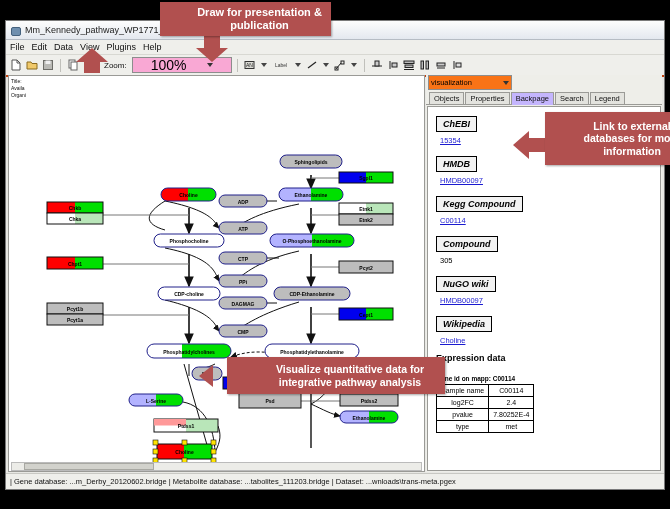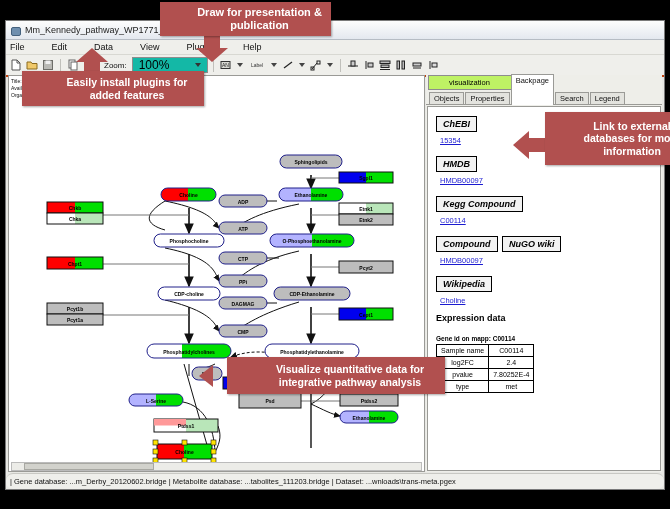--- a/index.html
+++ b/index.html
@@ -10,61 +10,61 @@
   .win{position:absolute;left:5px;top:20px;width:660px;height:470px;background:#e8e8e4;
        border:1px solid #7a7a7a;box-sizing:border-box;}
   .titlebar{height:18px;background:linear-gradient(#fdfdfd,#e4e8ef);
             border-bottom:1px solid #b6bcc4;display:flex;align-items:center;padding:0 4px;}
   .title-ico{width:11px;height:11px;margin-right:4px;position:relative;flex:0 0 auto;}
   .title-ico:before{content:"";position:absolute;left:1px;top:2px;width:8px;height:7px;
         background:#6f8faf;border:1px solid #44617e;border-radius:2px;}
   .title-txt{font-size:9px;color:#222;white-space:nowrap;overflow:hidden;}
 
   .menubar{height:14px;background:#efefeb;display:flex;align-items:center;padding:0 4px;
-           border-bottom:1px solid #d8d8d2;gap:20px;}
+           border-bottom:1px solid #d8d8d2;}
   .menubar span{font-size:9px;color:#111;margin-right:7px;cursor:default;}
 
   .toolbar{height:20px;background:#efefeb;display:flex;align-items:center;padding:0 3px;
            border-bottom:2px solid #c2410c;gap:2px;}
   .tb-ico{width:14px;height:14px;position:relative;flex:0 0 auto;}
   .tb-sep{width:1px;height:13px;background:#c0c0bb;margin:0 3px;}
   .zoom-lbl{font-size:8px;color:#111;margin:0 3px 0 6px;}
-  .zoom-combo{width:62px;height:14px;background:#14b8a6;border:1px solid #8d8d8d;
-              display:flex;align-items:center;justify-content:space-between;font-size:12px;padding:0 6px;}
+  .zoom-combo{width:62px;height:14px;background:#f9a8d4;border:1px solid #8d8d8d;
+              display:flex;align-items:center;justify-content:space-between;font-size:14px;padding:0 18px;}
   .arr-dn{width:0;height:0;border-left:3px solid transparent;border-right:3px solid transparent;
           border-top:4px solid #333;}
   .drop-mini{width:0;height:0;border-left:3px solid transparent;border-right:3px solid transparent;
              border-top:4px solid #444;margin:0 2px;}
 
   
   .content{position:absolute;left:0;top:53px;right:0;bottom:16px;display:flex;}
   .canvas-wrap{position:relative;width:417px;background:#fff;border:1px solid #9a9a96;
                box-sizing:border-box;margin:1px 0 1px 2px;overflow:hidden;}
   .meta{position:absolute;left:2px;top:2px;font-size:5px;line-height:7px;color:#111;}
 
   .right-pane{position:relative;flex:1;margin:1px 2px 1px 1px;background:#eeeee9;display:flex;flex-direction:column;}
   .vis-row{height:15px;display:flex;align-items:center;padding-left:2px;}
-  .vis-combo{width:78px;height:13px;background:#bef264;border:1px solid #8d8d8d;display:flex;
-             align-items:center;justify-content:space-between;padding:0 20px;font-size:7.5px;}
+  .vis-combo{width:78px;height:13px;background:#f97316;border:1px solid #8d8d8d;display:flex;
+             align-items:center;justify-content:space-between;padding:0 2px;font-size:7.5px;}
   .tabs{display:flex;align-items:flex-end;height:14px;padding-left:3px;border-bottom:1px solid #9a9a96;}
   .tab{font-size:7.5px;padding:1.5px 4px 1px;background:#e3e3de;border:1px solid #9a9a96;
        border-bottom:none;margin-right:1px;color:#111;}
-  .tab.active{background:#ffffff;position:relative;top:1px;padding-bottom:20px;}
+  .tab.active{background:#c4b5fd;position:relative;top:1px;padding-bottom:2px;}
   .backpage{flex:1;background:#fff;border:1px solid #9a9a96;margin:1px;overflow:hidden;position:relative;padding:6px 0 0 8px;}
   .bp-head{display:inline-block;border:1px solid #000;background:#f2f2f2;font-weight:bold;
            font-size:9px;padding:2px 6px;color:#000;font-style:italic;}
   .bp-link{font-size:7.5px;color:#1a1ad0;text-decoration:underline;margin:4px 0 8px 4px;display:block;}
   .bp-plain{font-size:7.5px;color:#000;margin:4px 0 8px 4px;display:block;}
   .bp-sec{font-weight:bold;font-size:9px;color:#000;margin:6px 0 12px 0;}
   .bp-note{font-size:6.5px;font-weight:bold;color:#000;margin-bottom:2px;}
   table.exp{border-collapse:collapse;font-size:7px;}
   table.exp td{border:1px solid #000;padding:2px 4px;text-align:center;color:#000;}
 
   .statusbar{position:absolute;left:0;right:0;bottom:0;height:15px;background:#efefeb;
-             border-top:1px solid #c8c8c3;display:flex;align-items:center;border-radius:7px;}
+             border-top:1px solid #c8c8c3;display:flex;align-items:center;}
   .statusbar .st{font-size:7.5px;color:#111;padding-left:4px;white-space:nowrap;}
 
   
   .hsb{position:absolute;left:2px;right:2px;bottom:0px;height:9px;background:#ecece8;border:1px solid #bbb;box-sizing:border-box;}
   .hsb .thumb{position:absolute;left:12px;top:0;width:130px;height:100%;background:#d2d2cc;border:1px solid #a8a8a2;box-sizing:border-box;}
 
   
   .callout{position:absolute;background:#b1504f;color:#fff;font-weight:bold;text-align:center;
            box-shadow:1px 1px 2px rgba(0,0,0,.35);display:flex;align-items:center;
            justify-content:center;line-height:1.15;z-index:40;padding-left:28px;}
@@ -462,20 +462,21 @@
           <div class="bp-head">ChEBI</div>
           <a class="bp-link">15354</a>
 
           <div class="bp-head">HMDB</div>
           <a class="bp-link">HMDB00097</a>
 
           <div class="bp-head">Kegg Compound</div>
           <a class="bp-link">C00114</a>
 
           <div class="bp-head">Compound</div>
+          <span class="bp-plain">305</span>
 
           <div class="bp-head">NuGO wiki</div>
           <a class="bp-link">HMDB00097</a>
 
           <div class="bp-head">Wikipedia</div>
           <a class="bp-link">Choline</a>
 
           <div class="bp-sec">Expression data</div>
           <div class="bp-note">Gene id on mapp: C00114</div>
 
@@ -510,23 +511,20 @@
 
   <div class="callout" style="left:160px;top:2px;width:143px;height:34px;font-size:11px;">
     <span>Draw for presentation &amp; publication</span>
   </div>
   <div class="cal-arrow" style="left:212px;top:36px;width:0;height:0;">
     <svg width="40" height="26" viewBox="0 0 40 26" style="position:absolute;left:-20px;top:0">
       <path d="M12 0h16v12h8l-16 14-16-14h8z" fill="#b1504f"></path>
     </svg>
   </div>
 
-  <div class="callout" style="left:22px;top:71px;width:154px;height:35px;font-size:10.5px;">
-    <span>Easily install plugins for added features</span>
-  </div>
   <div class="cal-arrow" style="left:72px;top:48px;">
     <svg width="40" height="25" viewBox="0 0 40 25" style="position:absolute;left:0;top:0">
       <path d="M20 0 L36 14h-8v11H12V14H4z" fill="#b1504f"></path>
     </svg>
   </div>
 
   <div class="callout" style="left:545px;top:112px;width:118px;height:53px;font-size:10.5px;">
     <span>Link  to external databases  for more information</span>
   </div>
   <div class="cal-arrow" style="left:513px;top:129px;">

